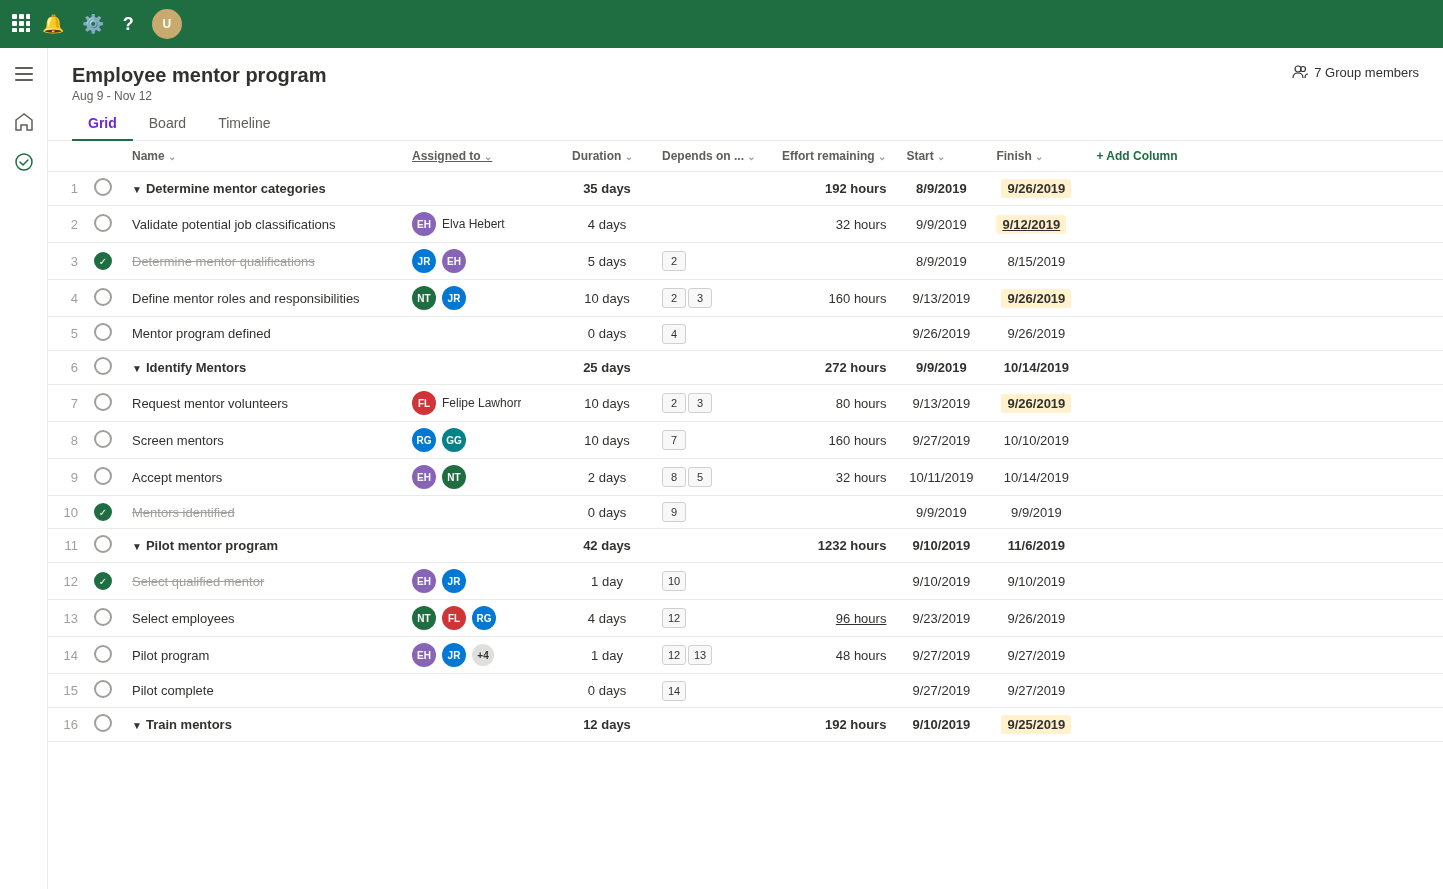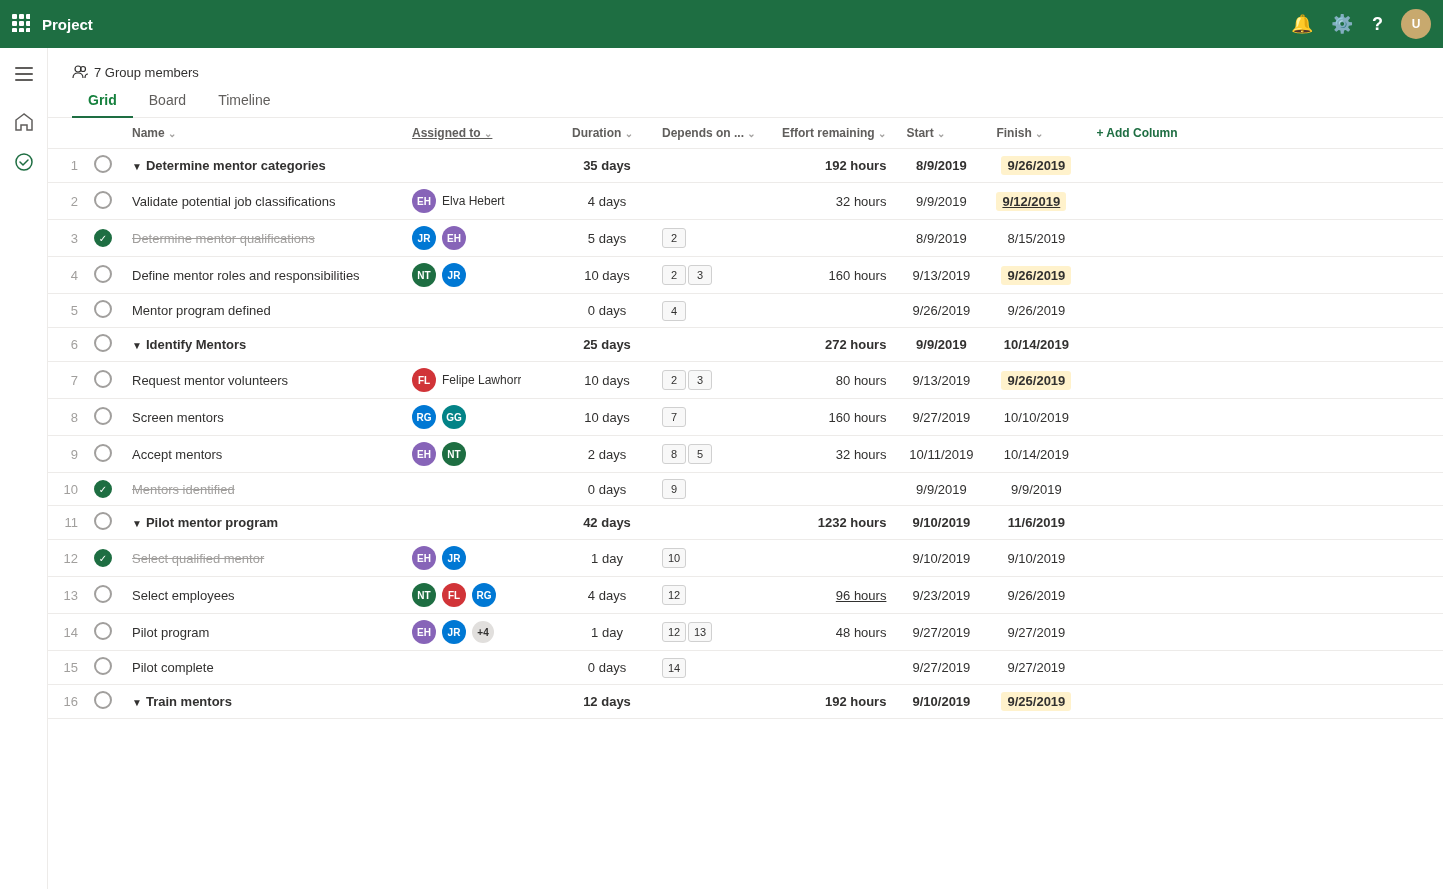--- a/index.html
+++ b/index.html
@@ -68,21 +68,21 @@
       margin-top: 4px;
     }
     .tab {
       padding: 8px 16px;
       cursor: pointer;
       font-size: 14px;
       color: #605e5c;
       border-bottom: 2px solid transparent;
       margin-bottom: -1px;
     }
-    .tab.active { color: #15803d; border-bottom: 2px solid #1e6e42; font-weight: 600; }
+    .tab.active { color: #6d28d9; border-bottom: 2px solid #1e6e42; font-weight: 600; }
 
     
     .table-container { flex: 1; overflow-y: auto; overflow-x: hidden; }
     table { width: 100%; border-collapse: collapse; }
     thead tr { background: #fff; border-bottom: 1px solid #edebe9; }
     th {
       padding: 8px 10px;
       text-align: left;
       font-size: 12px;
       font-weight: 600;
@@ -171,21 +171,20 @@
       <rect x="7" y="0" width="5" height="5" rx="1" fill="white"></rect>
       <rect x="14" y="0" width="5" height="5" rx="1" fill="white"></rect>
       <rect x="0" y="7" width="5" height="5" rx="1" fill="white"></rect>
       <rect x="7" y="7" width="5" height="5" rx="1" fill="white"></rect>
       <rect x="14" y="7" width="5" height="5" rx="1" fill="white"></rect>
       <rect x="0" y="14" width="5" height="5" rx="1" fill="white"></rect>
       <rect x="7" y="14" width="5" height="5" rx="1" fill="white"></rect>
       <rect x="14" y="14" width="5" height="5" rx="1" fill="white"></rect>
     </svg>
   </span>
-  <span class="app-title">Project</span>
   <div class="nav-icons">
     <span style="color:#fff;font-size:18px;">🔔</span>
     <span style="color:#fff;font-size:18px;">⚙️</span>
     <span style="color:#fff;font-size:18px;font-weight:700;">?</span>
     <div class="avatar">U</div>
   </div>
 </div>
 
 <div class="layout">
 
@@ -206,20 +205,24 @@
       <svg width="18" height="18" viewBox="0 0 18 18" fill="none">
         <circle cx="9" cy="9" r="8" stroke="#1e6e42" stroke-width="1.5" fill="none"></circle>
         <path d="M5 9l3 3 5-5" stroke="#1e6e42" stroke-width="1.5" stroke-linecap="round"></path>
       </svg>
     </div>
   </div>
 
   <div class="main">
 
     <div class="project-header">
+      <div class="project-title-area">
+        <div class="project-title">Employee mentor program</div>
+        <div class="project-dates">Aug 9 - Nov 12</div>
+      </div>
       <div class="project-header-right">
         <div class="group-members">
           <svg width="16" height="16" viewBox="0 0 16 16" fill="none">
             <circle cx="6" cy="5" r="3" stroke="#323130" stroke-width="1.2" fill="none"></circle>
             <path d="M1 14c0-3 2-5 5-5s5 2 5 5" stroke="#323130" stroke-width="1.2" fill="none"></path>
             <circle cx="11" cy="5" r="2.5" stroke="#323130" stroke-width="1.2" fill="none"></circle>
             <path d="M13 14c0-2.5 1.5-4 3-4" stroke="#323130" stroke-width="1.2" fill="none"></path>
           </svg>
           <span>7 Group members</span>
         </div>

